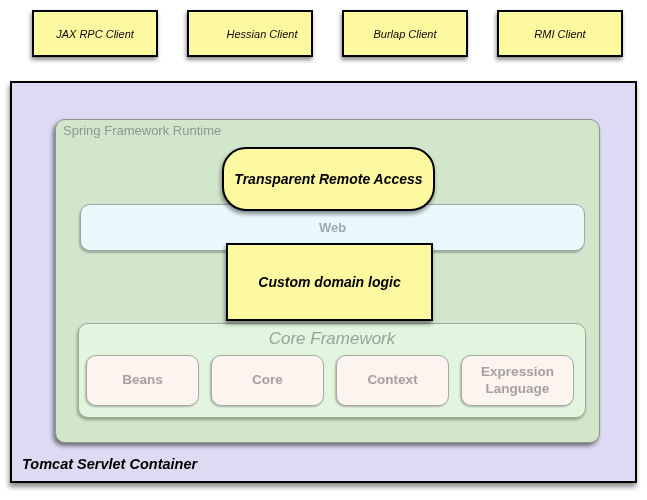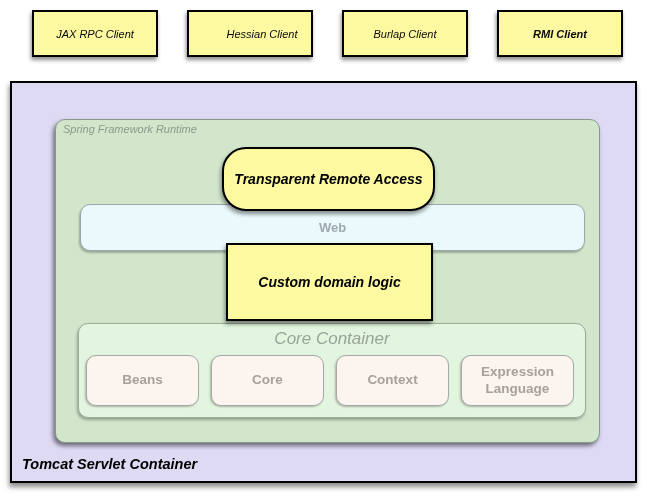--- a/index.html
+++ b/index.html
@@ -14,21 +14,21 @@
     box-shadow:-1px 3px 4px rgba(0,0,0,0.45);
     display:flex;align-items:center;justify-content:center;
     box-sizing:border-box;
   }
   .client-box span{
     font-style:italic;font-size:11px;color:#0a0a0a;white-space:nowrap;
   }
   .client-1{left:32px;}
   .client-2{left:187px;padding-left:24px;}
   .client-3{left:342px;}
-  .client-4{left:497px;font-weight:bold;}
+  .client-4{left:497px;}
 
   
   .tomcat{
     position:absolute;left:10px;top:81px;width:627px;height:402px;
     background:#DEDAF4;border:2px solid #000;box-sizing:border-box;
     box-shadow:-1px 4px 5px rgba(0,0,0,0.45);
   }
   .tomcat-label{
     position:absolute;left:10px;bottom:9px;
     font-weight:bold;font-style:italic;font-size:14.5px;color:#000;
@@ -36,21 +36,21 @@
 
   
   .spring{
     position:absolute;left:55px;top:119px;width:545px;height:324px;
     background:#D1E6CB;border:1px solid #8a998c;border-radius:10px;
     box-sizing:border-box;
     box-shadow:-2px 3px 4px rgba(0,0,0,0.5);
   }
   .spring-label{
     position:absolute;left:63px;top:123px;
-    font-style:italic;font-size:11px;color:#8C9A8C;
+    font-size:13px;color:#8C9A8C;
   }
 
   
   .web-bar{
     position:absolute;left:80px;top:204px;width:505px;height:47px;
     background:#E9F9FC;border:1px solid #9ba7a9;border-radius:10px;
     box-sizing:border-box;box-shadow:-1px 2px 2px rgba(0,0,0,0.25);
     display:flex;align-items:center;justify-content:center;
   }
   .web-bar span{font-weight:bold;font-size:13px;color:#9FA9B0;}
@@ -123,21 +123,21 @@
 
   <div class="yellow-box remote-access">
     <span>Transparent Remote Access</span>
   </div>
 
   <div class="yellow-box domain-logic">
     <span>Custom domain logic</span>
   </div>
 
   <div class="core-container">
-    <div class="core-label">Core Container</div>
+    <div class="core-label">Core Framework</div>
     <div class="module-box module-1">
       <span>Beans</span>
     </div>
     <div class="module-box module-2">
       <span>Core</span>
     </div>
     <div class="module-box module-3">
       <span>Context</span>
     </div>
     <div class="module-box module-4">

